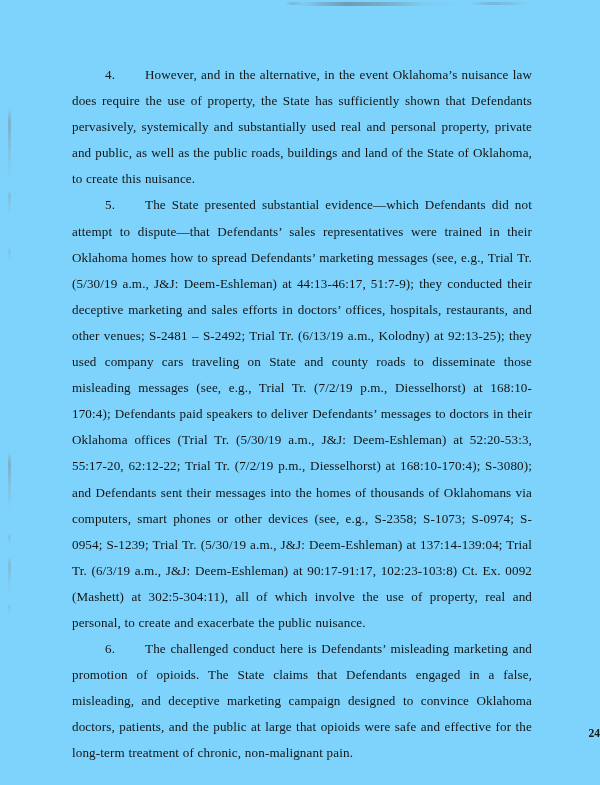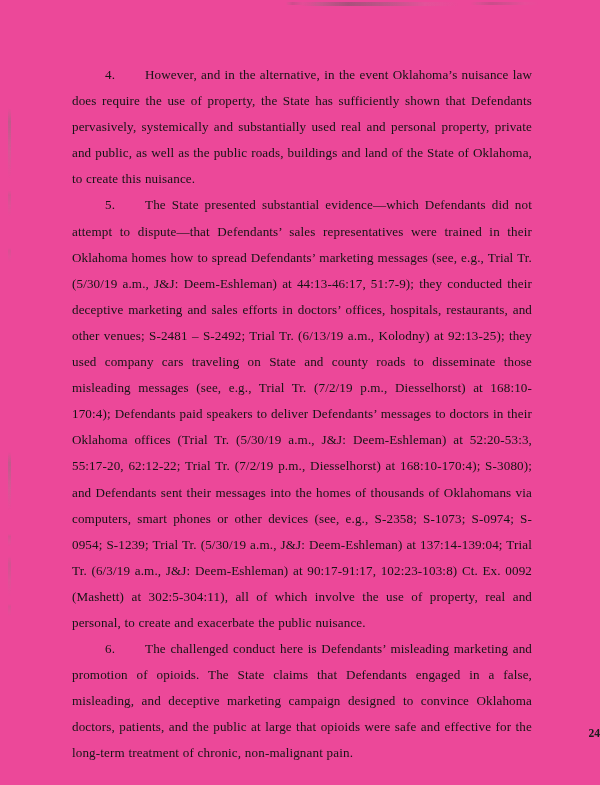--- a/index.html
+++ b/index.html
@@ -12,21 +12,21 @@
     height: 785px;
     position: relative;
     overflow: hidden;
     font-family: "Liberation Serif", "DejaVu Serif", serif;
   }
 
   
   .page {
     position: absolute;
     inset: 0;
-    background: #ec4899;
+    background: #7dd3fc;
   }
 
   
   .scan-top-artifact {
     position: absolute;
     top: 2px;
     left: 300px;
     width: 160px;
     height: 4px;
     background: linear-gradient(90deg,

